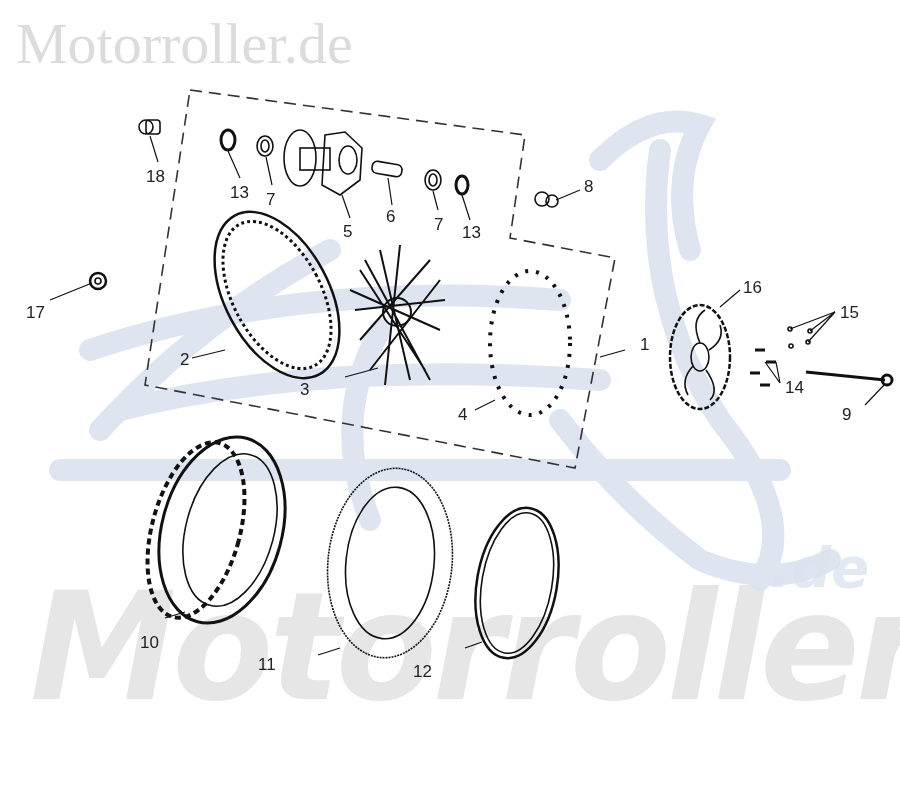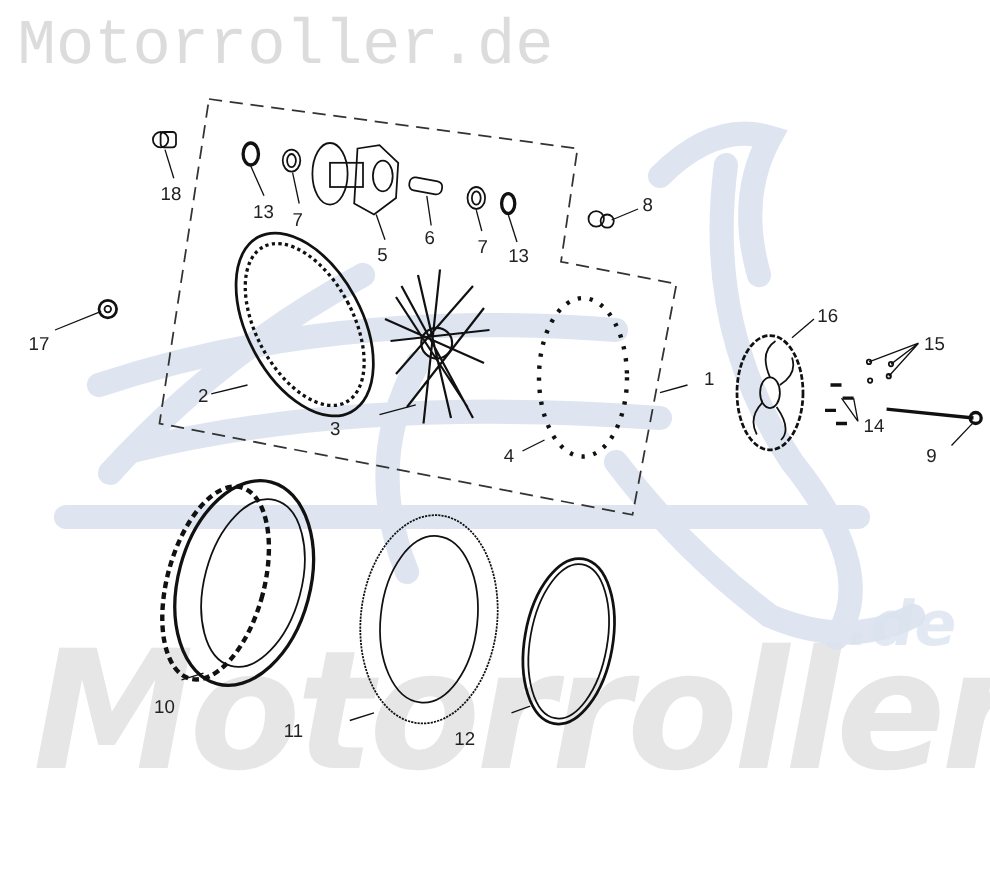--- a/index.html
+++ b/index.html
@@ -1,17 +1,17 @@
 <!DOCTYPE html>
 <html><head>
 <meta charset="utf-8">
 <style>
   html,body{margin:0;padding:0;background:#fff;}
   body{width:900px;height:800px;position:relative;overflow:hidden;font-family:"Liberation Sans",sans-serif;}
-  .wm-top{position:absolute;left:16px;top:10px;font-size:58px;color:#dcdcdc;font-family:Liberation Mono, monospace;letter-spacing:0px;}
+  .wm-top{position:absolute;left:16px;top:10px;font-size:58px;color:#dcdcdc;font-family:Liberation Serif, serif;letter-spacing:0px;}
   .wm-big{position:absolute;left:30px;top:560px;font-size:150px;font-weight:bold;font-style:italic;color:#e6e6e6;font-family:"DejaVu Sans",sans-serif;letter-spacing:-4px;transform:scaleX(0.98);transform-origin:left;}
   .wm-de{position:absolute;left:770px;top:535px;font-size:56px;font-weight:bold;font-style:italic;color:#e3e9f3;font-family:"DejaVu Sans",sans-serif;}
   svg.diagram{position:absolute;left:0;top:0;}
   .lbl{font-family:"Liberation Sans",sans-serif;font-size:17px;fill:#222;}
 </style>
 </head>
 <body>
 
 <div class="wm-top">Motorroller.de</div>
 <div class="wm-big">Motorroller</div>

